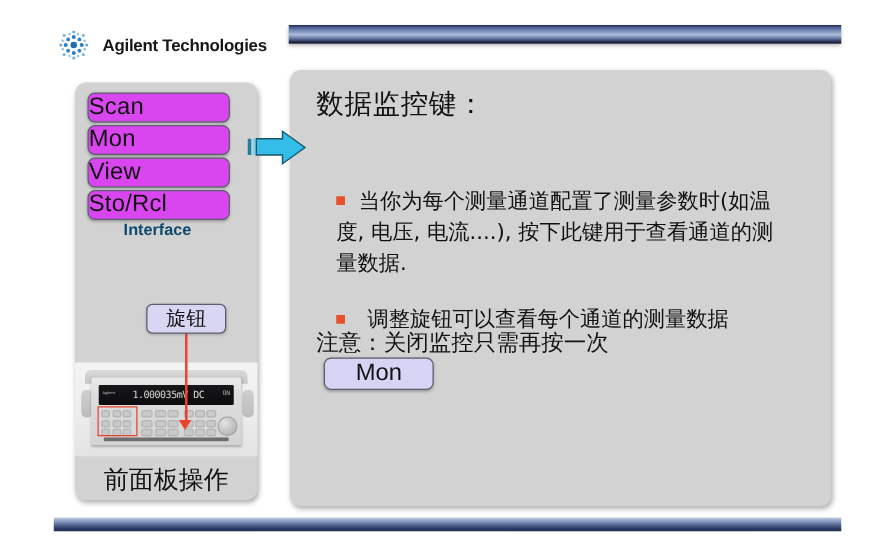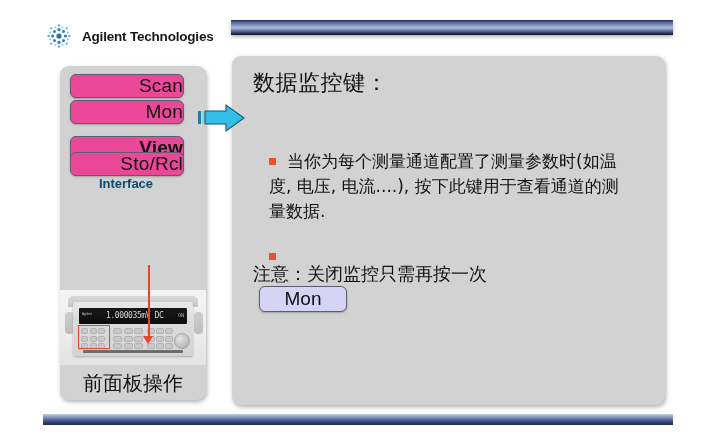--- a/index.html
+++ b/index.html
@@ -80,33 +80,33 @@
     width:146px;height:334px;
   }
   #right-panel{
     left:232px;top:56px;
     width:433px;height:349px;
   }
 
   
   .keybtn{
     position:absolute;
-    background:#ec4899;
+    background:#d946ef;
     border:1px solid #5d5d6b;
     border-radius:6px;
     color:#111111;
     font-size:19px;
-    text-align:right;
+    text-align:left;
     line-height:21px;
     letter-spacing:.2px;
     box-shadow:0 1px 2px rgba(90,90,100,.4);
   }
   #btn-scan   {left:70px;top:74px; width:112px;height:22px;}
   #btn-mon    {left:70px;top:100px;width:112px;height:22px;}
-  #btn-view   {left:70px;top:136px;width:112px;height:22px;font-weight:bold;}
+  #btn-view   {left:70px;top:126px;width:112px;height:22px;}
   #btn-storcl {left:70px;top:152px;width:112px;height:22px;}
 
   #iface-label{
     position:absolute;
     left:70px;top:176px;
     width:112px;
     text-align:center;
     font-size:13px;
     font-weight:bold;
     color:#0c4a6e;
@@ -354,20 +354,21 @@
 
   <div class="panel" id="left-panel"></div>
 
   <div class="keybtn" id="btn-scan">Scan</div>
   <div class="keybtn" id="btn-mon">Mon</div>
   <div class="keybtn" id="btn-view">View</div>
   <div class="keybtn" id="btn-storcl">Sto/Rcl</div>
 
   <div id="iface-label">Interface</div>
 
+  <div id="knob-label">旋钮</div>
   <div id="knob-line"></div>
   <div id="knob-arrow"></div>
 
   <div id="instrument">
     <div class="inst-foot l"></div>
     <div class="inst-foot r"></div>
     <div class="inst-handle"></div>
     <div class="inst-body">
       <div class="inst-screen">
         <span class="brand">Agilent</span>
@@ -425,21 +426,21 @@
 
   <div class="panel" id="right-panel"></div>
 
   <div id="heading">数据监控键：</div>
 
   <div class="bullet-block" id="bullet-1">
     <span class="bsq"></span><span>当你为每个测量通道配置了测量参数时(如温度, 电压, 电流....), 按下此键用于查看通道的测量数据.</span>
   </div>
 
   <div class="bullet-block" id="bullet-2">
-    <span class="bsq"></span>
+    <span class="bsq"></span><span>调整旋钮可以查看每个通道的测量数据</span>
   </div>
 
   <div id="note-line">
     <span>注意：关闭监控只需再按一次</span>
     <span id="note-mon">Mon</span>
   </div>
 
 </div>
 
 </body></html>

